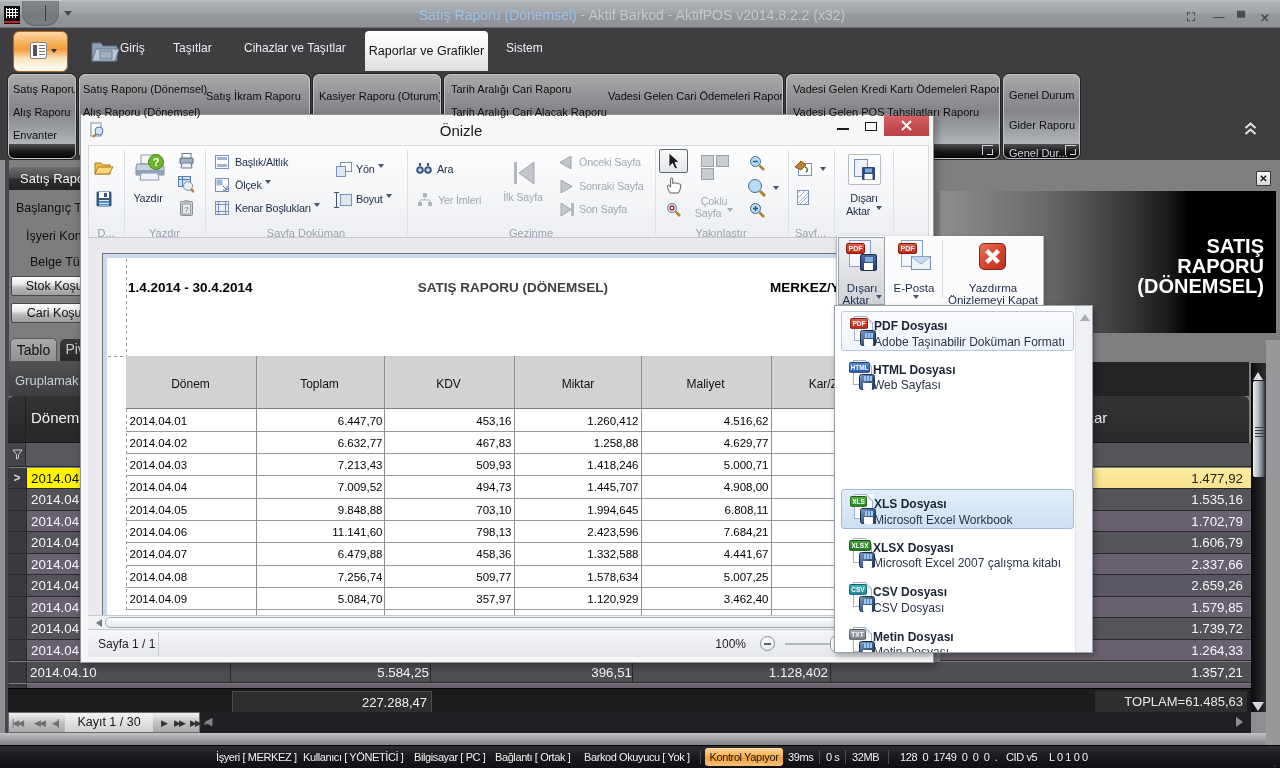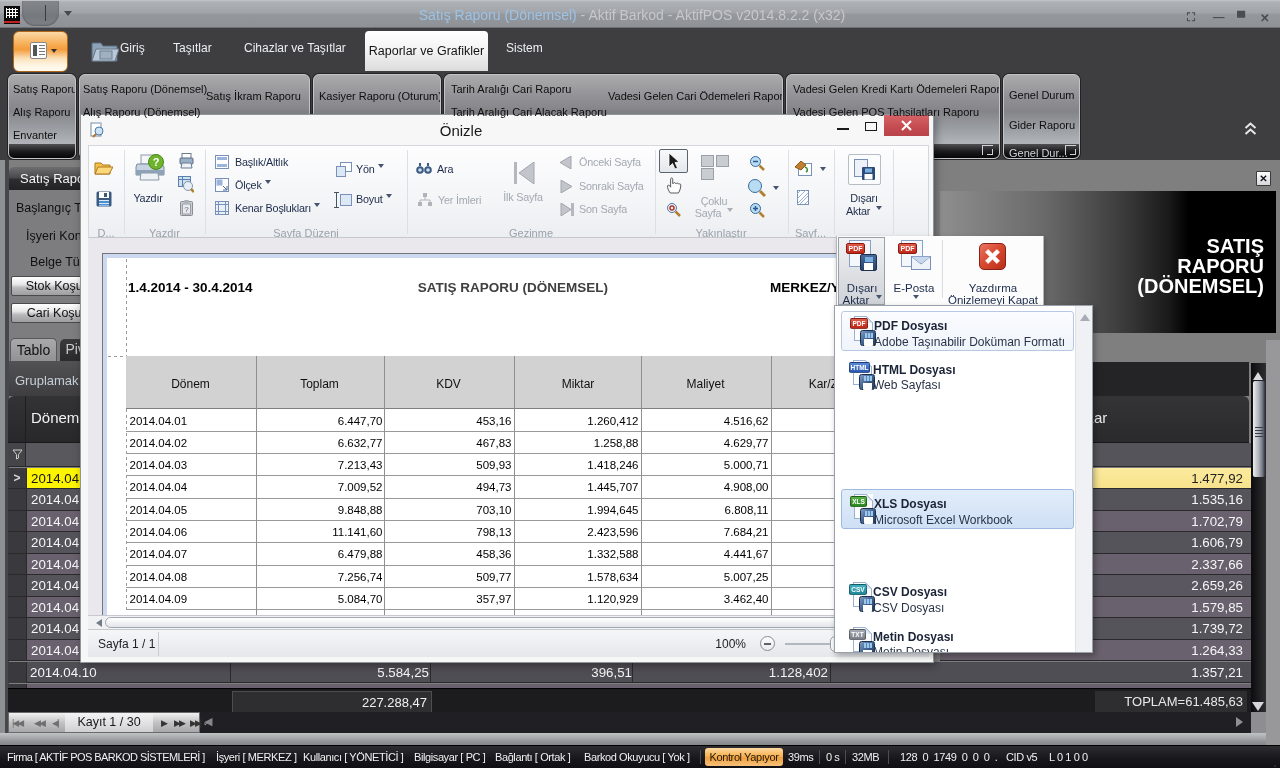--- a/index.html
+++ b/index.html
@@ -332,21 +332,20 @@
     </div>
     <div style="position:absolute;left:1px;top:339px;width:0;height:0;border:6.5px solid transparent;border-top:9px solid #d4d6da"></div>
   </div>
   <div class="abs" style="left:1251px;top:552px;width:15px;height:21px;background:#8e8e90"></div>
   <div class="abs" style="left:0;top:573px;width:1280px;height:12px;background:linear-gradient(#c2c3c5,#939496 70%,#85868a)"></div>
   <div class="abs" style="left:1266px;top:180px;width:14px;height:405px;background:#98989a"></div>
   <div class="abs" style="left:1236px;top:557px;width:0;height:0;border:5px solid transparent;border-left:7px solid #8e9094"></div>
 </div>
 
 <div id="statusbar" class="abs">
-  <span style="position:absolute;left:7px;letter-spacing:-0.55px">Firma [ AKTİF POS BARKOD SİSTEMLERİ ]</span>
   <span style="position:absolute;left:216px">İşyeri [ MERKEZ ]</span>
   <span style="position:absolute;left:303px">Kullanıcı [ YÖNETİCİ ]</span>
   <span style="position:absolute;left:414px">Bilgisayar [ PC ]</span>
   <span style="position:absolute;left:495px">Bağlantı [ Ortak ]</span>
   <span style="position:absolute;left:584px">Barkod Okuyucu [ Yok ]</span>
   <span style="position:absolute;left:700px;width:1px;height:14px;top:4px;background:#4c4c52"></span>
   <span style="position:absolute;left:705px;top:2px;width:78px;height:18px;background:linear-gradient(#fdd9a0,#f7b254 45%,#f0a03c 55%,#f6c27c);border-radius:3px;color:#23180a;text-align:center;line-height:18px">Kontrol Yapıyor</span>
   <span style="position:absolute;left:788px">39ms</span>
   <span style="position:absolute;left:819px;width:1px;height:14px;top:4px;background:#4c4c52"></span>
   <span style="position:absolute;left:826px">0 s</span>
@@ -379,21 +378,21 @@
   <div id="ptoolbar" class="abs">
     <i class="vsep" style="left:34.5px"></i>
       <i class="vsep" style="left:116px"></i>
       <i class="vsep" style="left:318px"></i>
     <i class="vsep" style="left:566px"></i>
       <i class="vsep" style="left:698.5px"></i>
       <i class="vsep" style="left:744.5px"></i>
       <i class="vsep" style="left:804px"></i>
     <div class="gcap" style="left:0px;width:34px">D...</div>
     <div class="gcap" style="left:35px;width:81px">Yazdır</div>
-    <div class="gcap" style="left:117px;width:200px">Sayfa Düzeni</div>
+    <div class="gcap" style="left:117px;width:200px">Sayfa Doküman</div>
     <div class="gcap" style="left:319px;width:246px">Gezinme</div>
     <div class="gcap" style="left:567px;width:130px">Yakınlaştır</div>
     <div class="gcap" style="left:699px;width:45px">Sayf...</div>
     <svg class="abs" style="left:303px;top:105px" width="8" height="8" viewBox="0 0 8 8">
         <path d="M8 0 L8 8 L0 8 Z" fill="#9aa0a8"></path>
       </svg>
 
     <svg class="ticon" style="left:5px;top:14px" width="19" height="15" viewBox="0 0 19 15">
       <path d="M1 3 L7 3 L9 5 L16 5 L16 14 L1 14 Z" fill="#f3c04a" stroke="#b07820"></path>
       <path d="M1 14 L4 7 L19 7 L15 14 Z" fill="#fbd87a" stroke="#b07820"></path>
@@ -759,20 +758,32 @@
         <div class="mpage"></div>
         <div class="mbadge" style="background:linear-gradient(#58b048,#288820);width:17px">XLS</div>
         <div class="mfloppy">
           <i></i>
           <b></b>
         </div>
       </div>
     <div class="t">XLS Dosyası</div>
       <div class="s">Microsoft Excel Workbook</div>
   </div>
+  <div class="mitem" style="top:227.5px">
+    <div class="micon">
+        <div class="mpage"></div>
+        <div class="mbadge" style="background:linear-gradient(#48a040,#1e7a1e);width:22px">XLSX</div>
+        <div class="mfloppy">
+          <i></i>
+          <b></b>
+        </div>
+      </div>
+    <div class="t">XLSX Dosyası</div>
+      <div class="s">Microsoft Excel 2007 çalışma kitabı</div>
+  </div>
   <div class="mitem" style="top:272px">
     <div class="micon">
         <div class="mpage"></div>
         <div class="mbadge" style="background:linear-gradient(#40b0c0,#208898);width:18px">CSV</div>
         <div class="mfloppy">
           <i></i>
           <b></b>
         </div>
       </div>
     <div class="t">CSV Dosyası</div>

